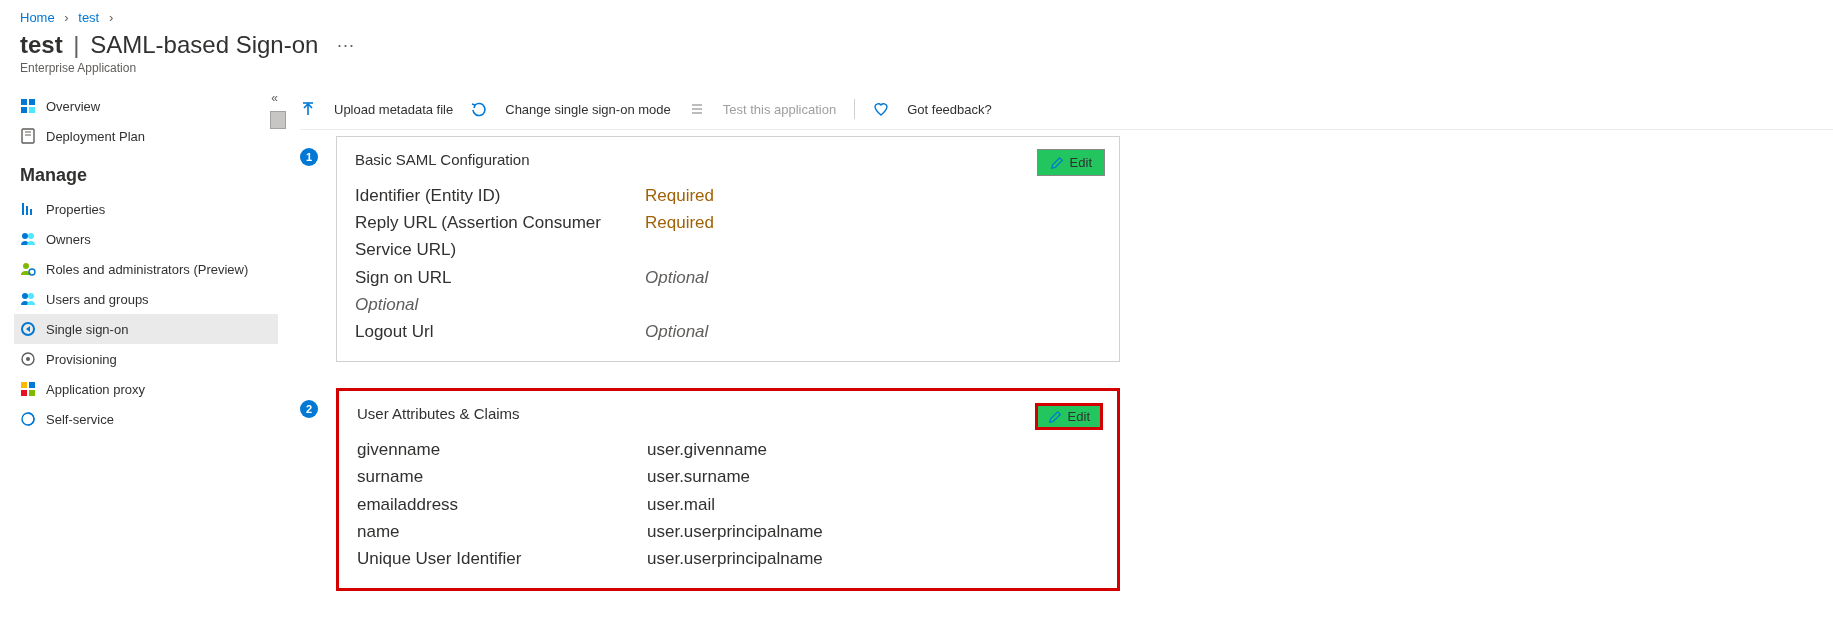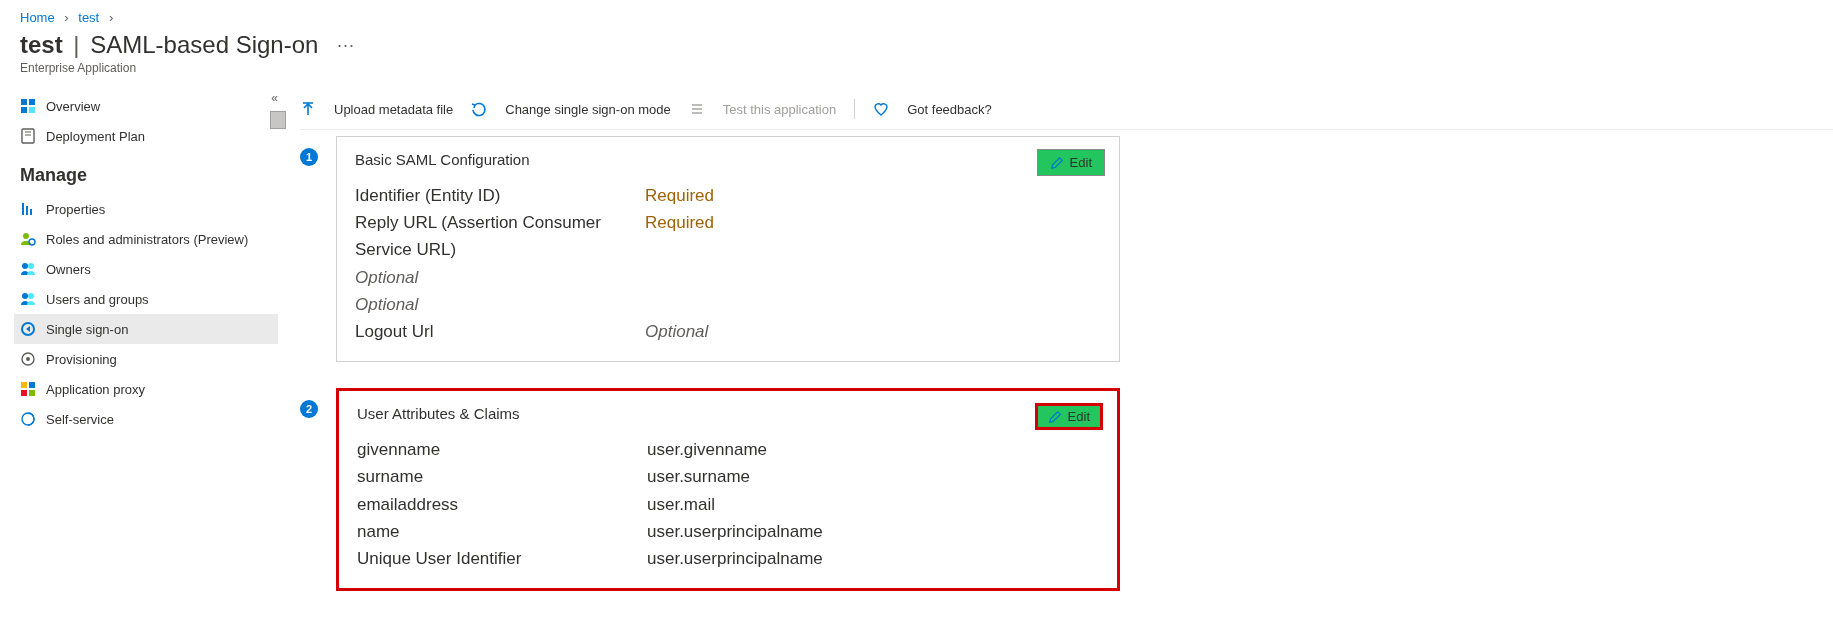--- a/index.html
+++ b/index.html
@@ -115,37 +115,37 @@
             <rect x="2" y="2" width="2" height="12" fill="#0078d4"></rect>
             <rect x="6" y="5" width="2" height="9" fill="#0078d4"></rect>
             <rect x="10" y="8" width="2" height="6" fill="#0078d4"></rect>
           </svg>
       </span>
       <span>Properties</span>
     </div>
     <div class="side-item">
       <span class="side-icon">
         <svg width="16" height="16" viewBox="0 0 16 16">
-            <circle cx="6" cy="5" r="3" fill="#7fba00"></circle>
-            <path d="M1 14c0-3 2-4 5-4s5 1 5 4" fill="#7fba00"></path>
-            <circle cx="12" cy="11" r="3" fill="none" stroke="#0078d4" stroke-width="1.4"></circle>
-          </svg>
-      </span>
-      <span>Roles and administrators (Preview)</span>
-    </div>
-    <div class="side-item">
-      <span class="side-icon">
-        <svg width="16" height="16" viewBox="0 0 16 16">
             <circle cx="5" cy="5" r="3" fill="#0078d4"></circle>
             <circle cx="11" cy="5" r="3" fill="#50e6ff"></circle>
             <path d="M1 14c0-3 2-4 4-4s4 1 4 4" fill="#0078d4"></path>
             <path d="M7 14c0-3 2-4 4-4s4 1 4 4" fill="#50e6ff"></path>
           </svg>
       </span>
       <span>Owners</span>
+    </div>
+    <div class="side-item">
+      <span class="side-icon">
+        <svg width="16" height="16" viewBox="0 0 16 16">
+            <circle cx="6" cy="5" r="3" fill="#7fba00"></circle>
+            <path d="M1 14c0-3 2-4 5-4s5 1 5 4" fill="#7fba00"></path>
+            <circle cx="12" cy="11" r="3" fill="none" stroke="#0078d4" stroke-width="1.4"></circle>
+          </svg>
+      </span>
+      <span>Roles and administrators (Preview)</span>
     </div>
     <div class="side-item">
       <span class="side-icon">
         <svg width="16" height="16" viewBox="0 0 16 16">
             <circle cx="5" cy="5" r="3" fill="#0078d4"></circle>
             <circle cx="11" cy="5" r="3" fill="#50e6ff"></circle>
             <path d="M1 14c0-3 2-4 4-4s4 1 4 4" fill="#0078d4"></path>
             <path d="M7 14c0-3 2-4 4-4s4 1 4 4" fill="#50e6ff"></path>
           </svg>
       </span>
@@ -249,20 +249,21 @@
           <div class="card-title">Basic SAML Configuration</div>
           <div class="kv">
               <div class="k">Identifier (Entity ID)</div>
               <div class="v required">Required</div>
             </div>
           <div class="kv">
               <div class="k">Reply URL (Assertion Consumer Service URL)</div>
               <div class="v required">Required</div>
             </div>
           <div class="kv">
+              <div class="k">Sign on URL</div>
               <div class="v optional">Optional</div>
             </div>
           <div class="kv">
               <div class="v optional">Optional</div>
             </div>
           <div class="kv">
               <div class="k">Logout Url</div>
               <div class="v optional">Optional</div>
             </div>
         </div>

